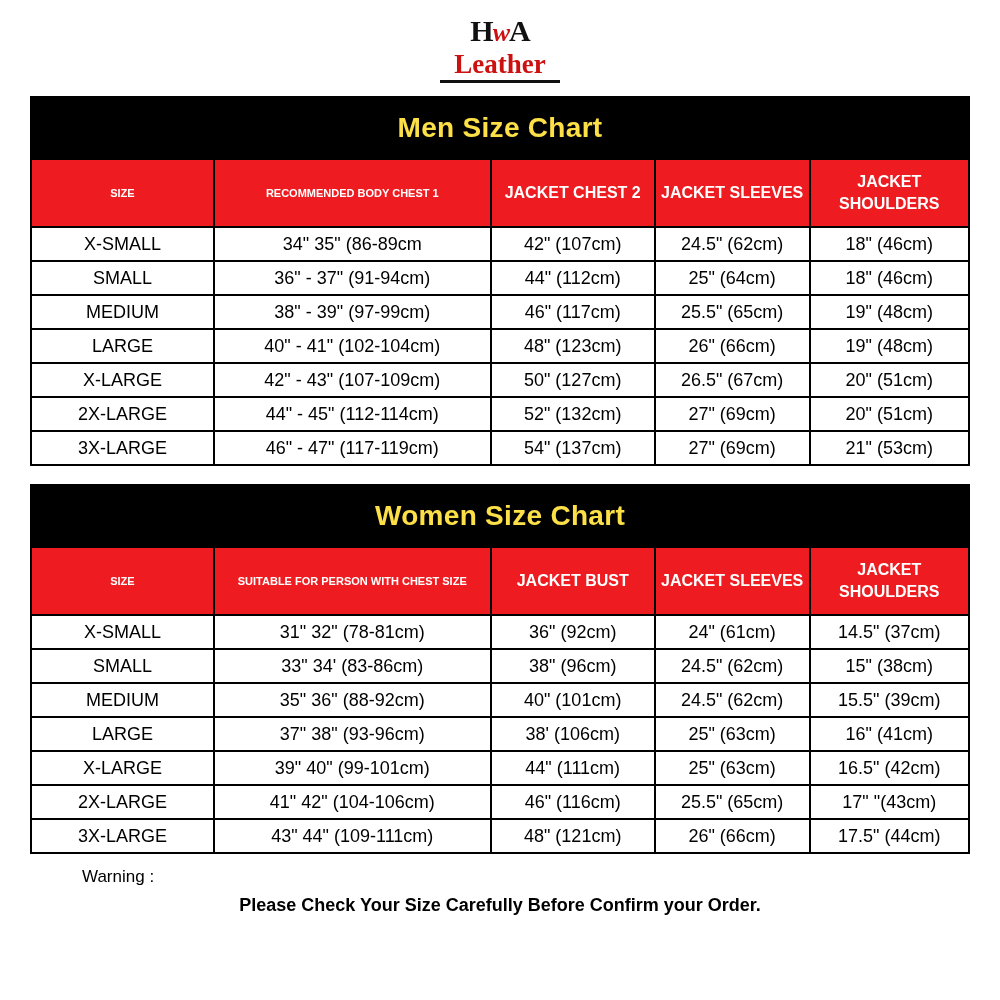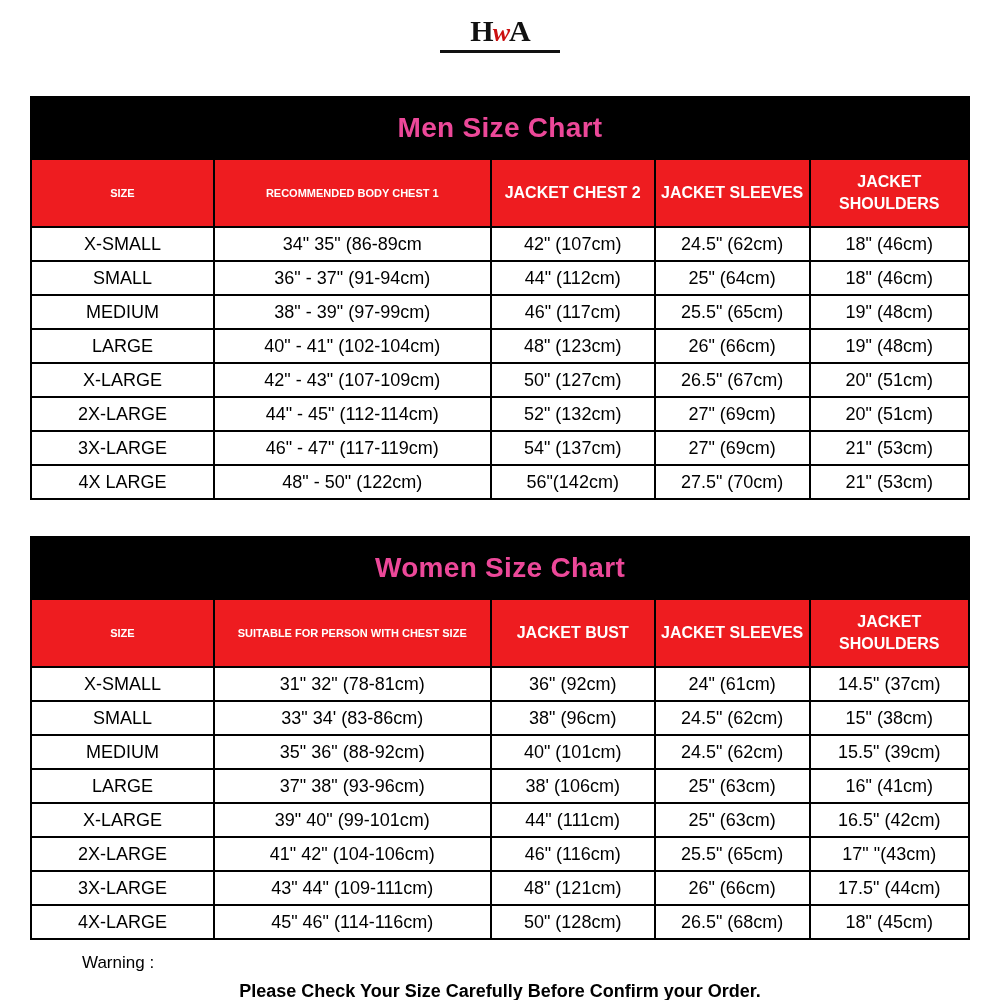--- a/index.html
+++ b/index.html
@@ -62,36 +62,36 @@
     background: #111;
     margin: 2px auto 0 auto;
   }
 
   
   .chart-block {
     width: 940px;
     margin: 0 auto;
   }
   .chart-block.second {
-    margin-top: 36px;
+    margin-top: 18px;
     border-radius: 8px;
   }
   table.size-chart {
     width: 100%;
     border-collapse: collapse;
     table-layout: fixed;
   }
   table.size-chart td, table.size-chart th {
     border: 2px solid #000;
     text-align: center;
     vertical-align: middle;
   }
   .title-cell {
     background: #000;
-    color: #ec4899;
+    color: #fde047;
     font-size: 28px;
     font-weight: bold;
     height: 58px;
     letter-spacing: 0.3px;
   }
   .hdr {
     background: #ee1c20;
     color: #ffffff;
     font-weight: bold;
     font-size: 11px;
@@ -134,20 +134,21 @@
     margin-top: 2px;
   }
 </style>
 </head>
 <body>
 
 <div class="page">
 
   <div class="logo-wrap">
     <div class="logo-top"><span>H</span><span class="mid">w</span><span>A</span></div>
+    <div class="logo-bottom"><span class="accent">Leather</span></div>
     <div class="logo-underline"></div>
   </div>
 
   <div class="chart-block">
     <table class="size-chart">
       <colgroup>
         <col class="c1">
           <col class="c2">
           <col class="c3">
           <col class="c4">
@@ -208,27 +209,20 @@
           <td>27" (69cm)</td>
           <td>20" (51cm)</td>
         </tr>
         <tr>
           <td>3X-LARGE</td>
           <td>46" - 47" (117-119cm)</td>
           <td>54" (137cm)</td>
           <td>27" (69cm)</td>
           <td>21" (53cm)</td>
         </tr>
-        <tr>
-          <td>4X LARGE</td>
-          <td>48" - 50" (122cm)</td>
-          <td>56"(142cm)</td>
-          <td>27.5" (70cm)</td>
-          <td>21" (53cm)</td>
-        </tr>
       </tbody>
     </table>
   </div>
 
   <div class="chart-block second">
     <table class="size-chart">
       <colgroup>
         <col class="c1">
           <col class="c2">
           <col class="c3">
@@ -290,27 +284,20 @@
           <td>25.5" (65cm)</td>
           <td>17" "(43cm)</td>
         </tr>
         <tr>
           <td>3X-LARGE</td>
           <td>43" 44" (109-111cm)</td>
           <td>48" (121cm)</td>
           <td>26" (66cm)</td>
           <td>17.5" (44cm)</td>
         </tr>
-        <tr>
-          <td>4X-LARGE</td>
-          <td>45" 46" (114-116cm)</td>
-          <td>50" (128cm)</td>
-          <td>26.5" (68cm)</td>
-          <td>18" (45cm)</td>
-        </tr>
       </tbody>
     </table>
   </div>
 
   <div class="warning-wrap">
     <div class="warning-label">Warning :</div>
     <div class="warning-text">Please Check Your Size Carefully Before Confirm your Order.</div>
   </div>
 
 </div>

